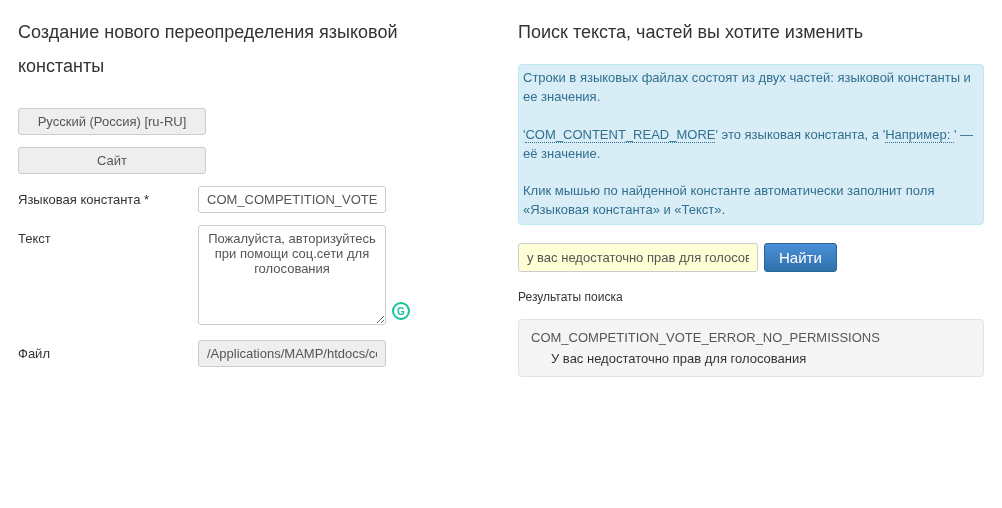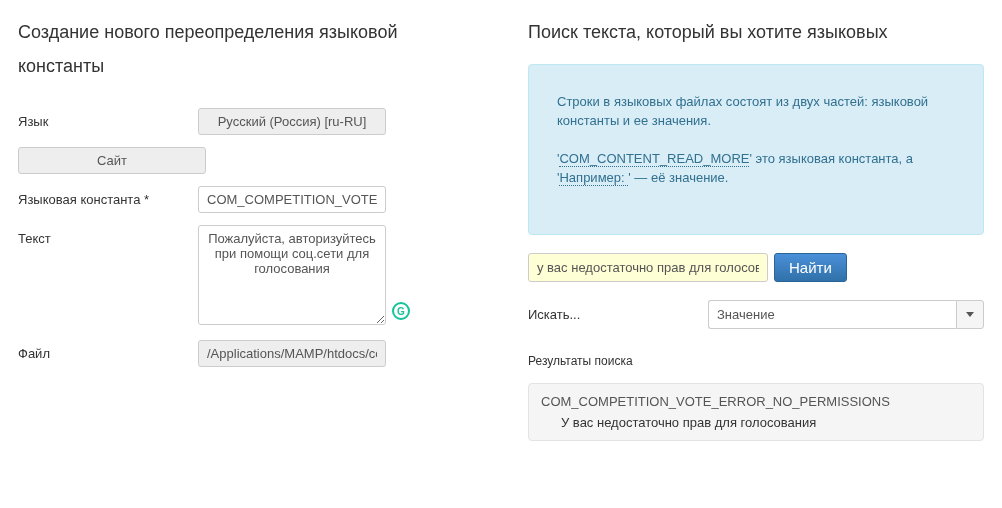--- a/index.html
+++ b/index.html
@@ -3,21 +3,21 @@
 <meta charset="utf-8">
 <style>
   * { box-sizing: border-box; margin: 0; padding: 0; }
   body {
     font-family: -apple-system, BlinkMacSystemFont, "Helvetica Neue", Arial, sans-serif;
     font-size: 13px;
     color: #333;
     background: #fff;
     padding: 15px 18px;
   }
-  .container { display: flex; gap: 40px; }
+  .container { display: flex; gap: 30px; }
   .col-left { flex: 0 0 470px; }
   .col-right { flex: 1; }
 
   h2 {
     font-size: 18px;
     font-weight: 400;
     color: #333;
     margin-bottom: 25px;
     line-height: 1.9;
   }
@@ -70,21 +70,21 @@
     content: "G";
     color: #15c39a;
     font-size: 10px;
     font-weight: bold;
   }
 
   .alert-info {
     background: #d9edf7;
     border: 1px solid #bce8f1;
     border-radius: 4px;
-    padding: 28px;
+    padding: 4px;
     color: #31708f;
     font-size: 13px;
     line-height: 1.45;
     margin-bottom: 18px;
   }
   .alert-info .dotted {
     border-bottom: 1px dotted #31708f;
     cursor: help;
   }
 
@@ -174,21 +174,20 @@
 </style>
 </head>
 <body>
 
 <div class="container">
 
   <div class="col-left">
     <h2>Создание нового переопределения языковой константы</h2>
 
     <div class="form-row">
-      <div class="form-label">Язык</div>
       <input class="form-control readonly" disabled="" value="Русский (Россия) [ru-RU]" style="">
     </div>
 
     <div class="form-row">
       <input class="form-control readonly" disabled="" value="Сайт" style="">
     </div>
 
     <div class="form-row">
       <div class="form-label">Языковая константа *</div>
       <input class="form-control" value="COM_COMPETITION_VOTE_ERROR_NO_PERMISSIONS" style="">
@@ -202,45 +201,35 @@
       </div>
     </div>
 
     <div class="form-row">
       <div class="form-label">Файл</div>
       <input class="form-control readonly" disabled="" value="/Applications/MAMP/htdocs/competition" style="">
     </div>
   </div>
 
   <div class="col-right">
-    <h2>Поиск текста, который вы хотите языковых</h2>
+    <h2>Поиск текста, частей вы хотите изменить</h2>
 
     <div class="alert-info">
       <span>Строки в языковых файлах состоят из двух частей: языковой константы и ее значения.</span><br>
       <br>
       <span>'</span><span class="dotted">COM_CONTENT_READ_MORE</span><span>' это языковая константа, а '</span><span class="dotted">Например: </span><span>' — её значение.</span><br>
       <br>
+      <span>Клик мышью по найденной константе автоматически заполнит поля «Языковая константа» и «Текст».</span>
     </div>
 
     <div class="search-row">
       <input class="search-input" value="у вас недостаточно прав для голосования" style="">
       <button class="btn-primary">Найти</button>
     </div>
 
-    <div class="select-row">
-      <div class="select-label">Искать...</div>
-      <div class="select-wrap">
-        <div class="select-main">Значение</div>
-        <div class="select-arrow">
-          <svg width="8" height="5" viewBox="0 0 8 5">
-              <path d="M0 0 L4 5 L8 0 Z" fill="#555"></path>
-            </svg>
-        </div>
-      </div>
-    </div>
 
     <div class="results">
       <h3>Результаты поиска</h3>
       <div class="result-item">
         <div class="result-const">COM_COMPETITION_VOTE_ERROR_NO_PERMISSIONS</div>
         <div class="result-value">У вас недостаточно прав для голосования</div>
       </div>
     </div>
   </div>
 

